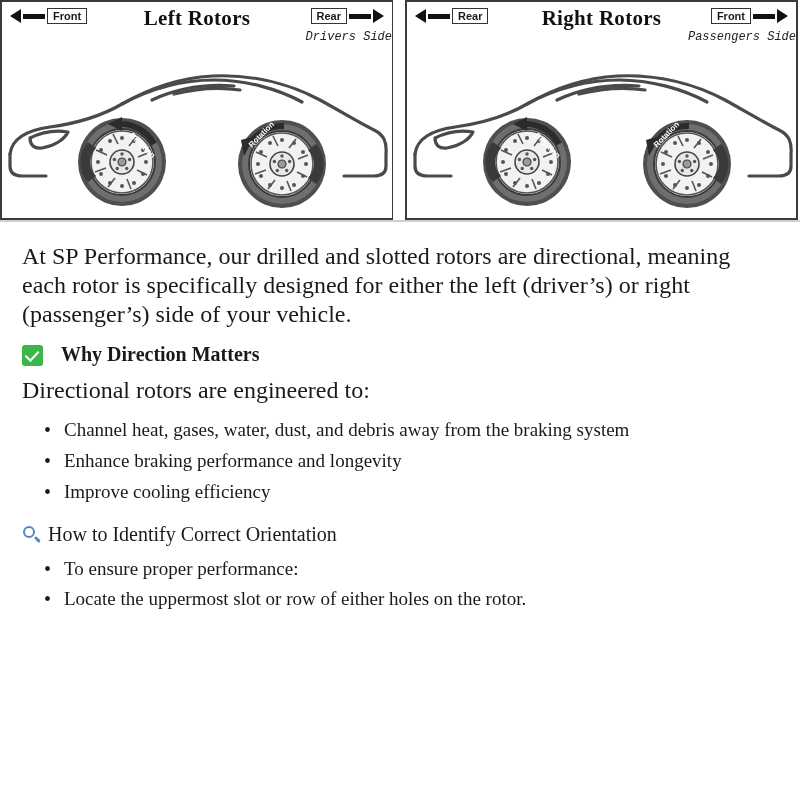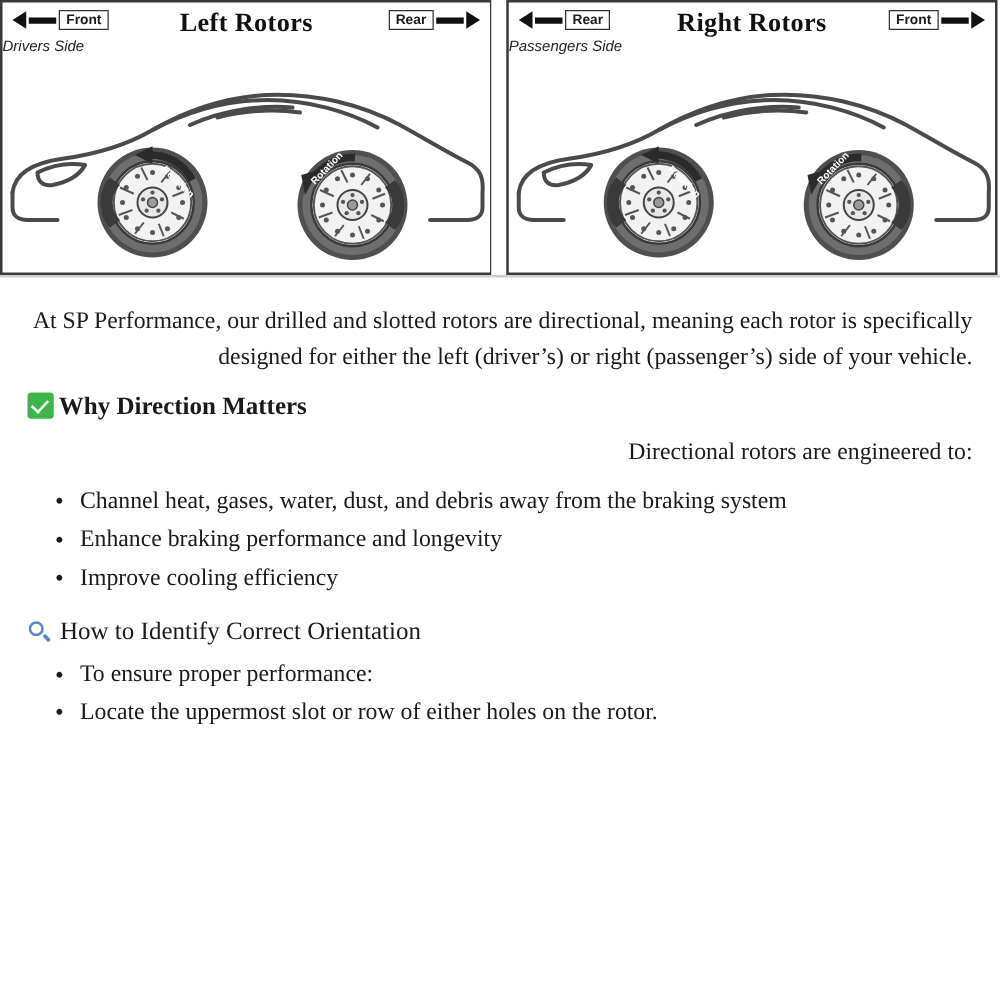--- a/index.html
+++ b/index.html
@@ -50,26 +50,26 @@
   .panel-title {
     text-align: center;
     font-family: "Liberation Serif", serif;
     font-weight: bold;
     font-size: 21px;
     letter-spacing: 0.3px;
     margin-top: 4px;
     color: #111;
   }
   .panel-sub {
-    text-align: left;
+    text-align: right;
     font-style: italic;
     font-size: 12px;
     color: #222;
     margin-top: -1px;
-    font-family: Liberation Sans, sans-serif;
+    font-family: Liberation Mono, monospace;
   }
   .corner-tag {
     position: absolute;
     top: 6px;
     display: flex;
     align-items: center;
     gap: 2px;
     font-family: "Liberation Sans", sans-serif;
     font-size: 11px;
     font-weight: bold;
@@ -101,32 +101,31 @@
     font-weight: bold;
     fill: #ffffff;
   }
 
   
   .content {
     padding: 14px 22px 0 22px;
     box-sizing: border-box;
   }
   p.para {
-    font-size: 19px;
+    font-size: 24px;
     line-height: 29px;
     margin: 6px 0 10px 0;
-    text-align: right;
   }
   h2.section-head {
     font-size: 20px;
     font-weight: bold;
     margin: 14px 0 10px 0;
     display: flex;
-    align-items: flex-start;
-    gap: 4px;
+    align-items: flex-end;
+    gap: 18px;
   }
   .check-icon {
     display: inline-block;
     width: 21px; height: 21px;
     background: #3cb54a;
     border-radius: 3px;
     position: relative;
     flex: 0 0 auto;
   }
   .check-icon:after {

